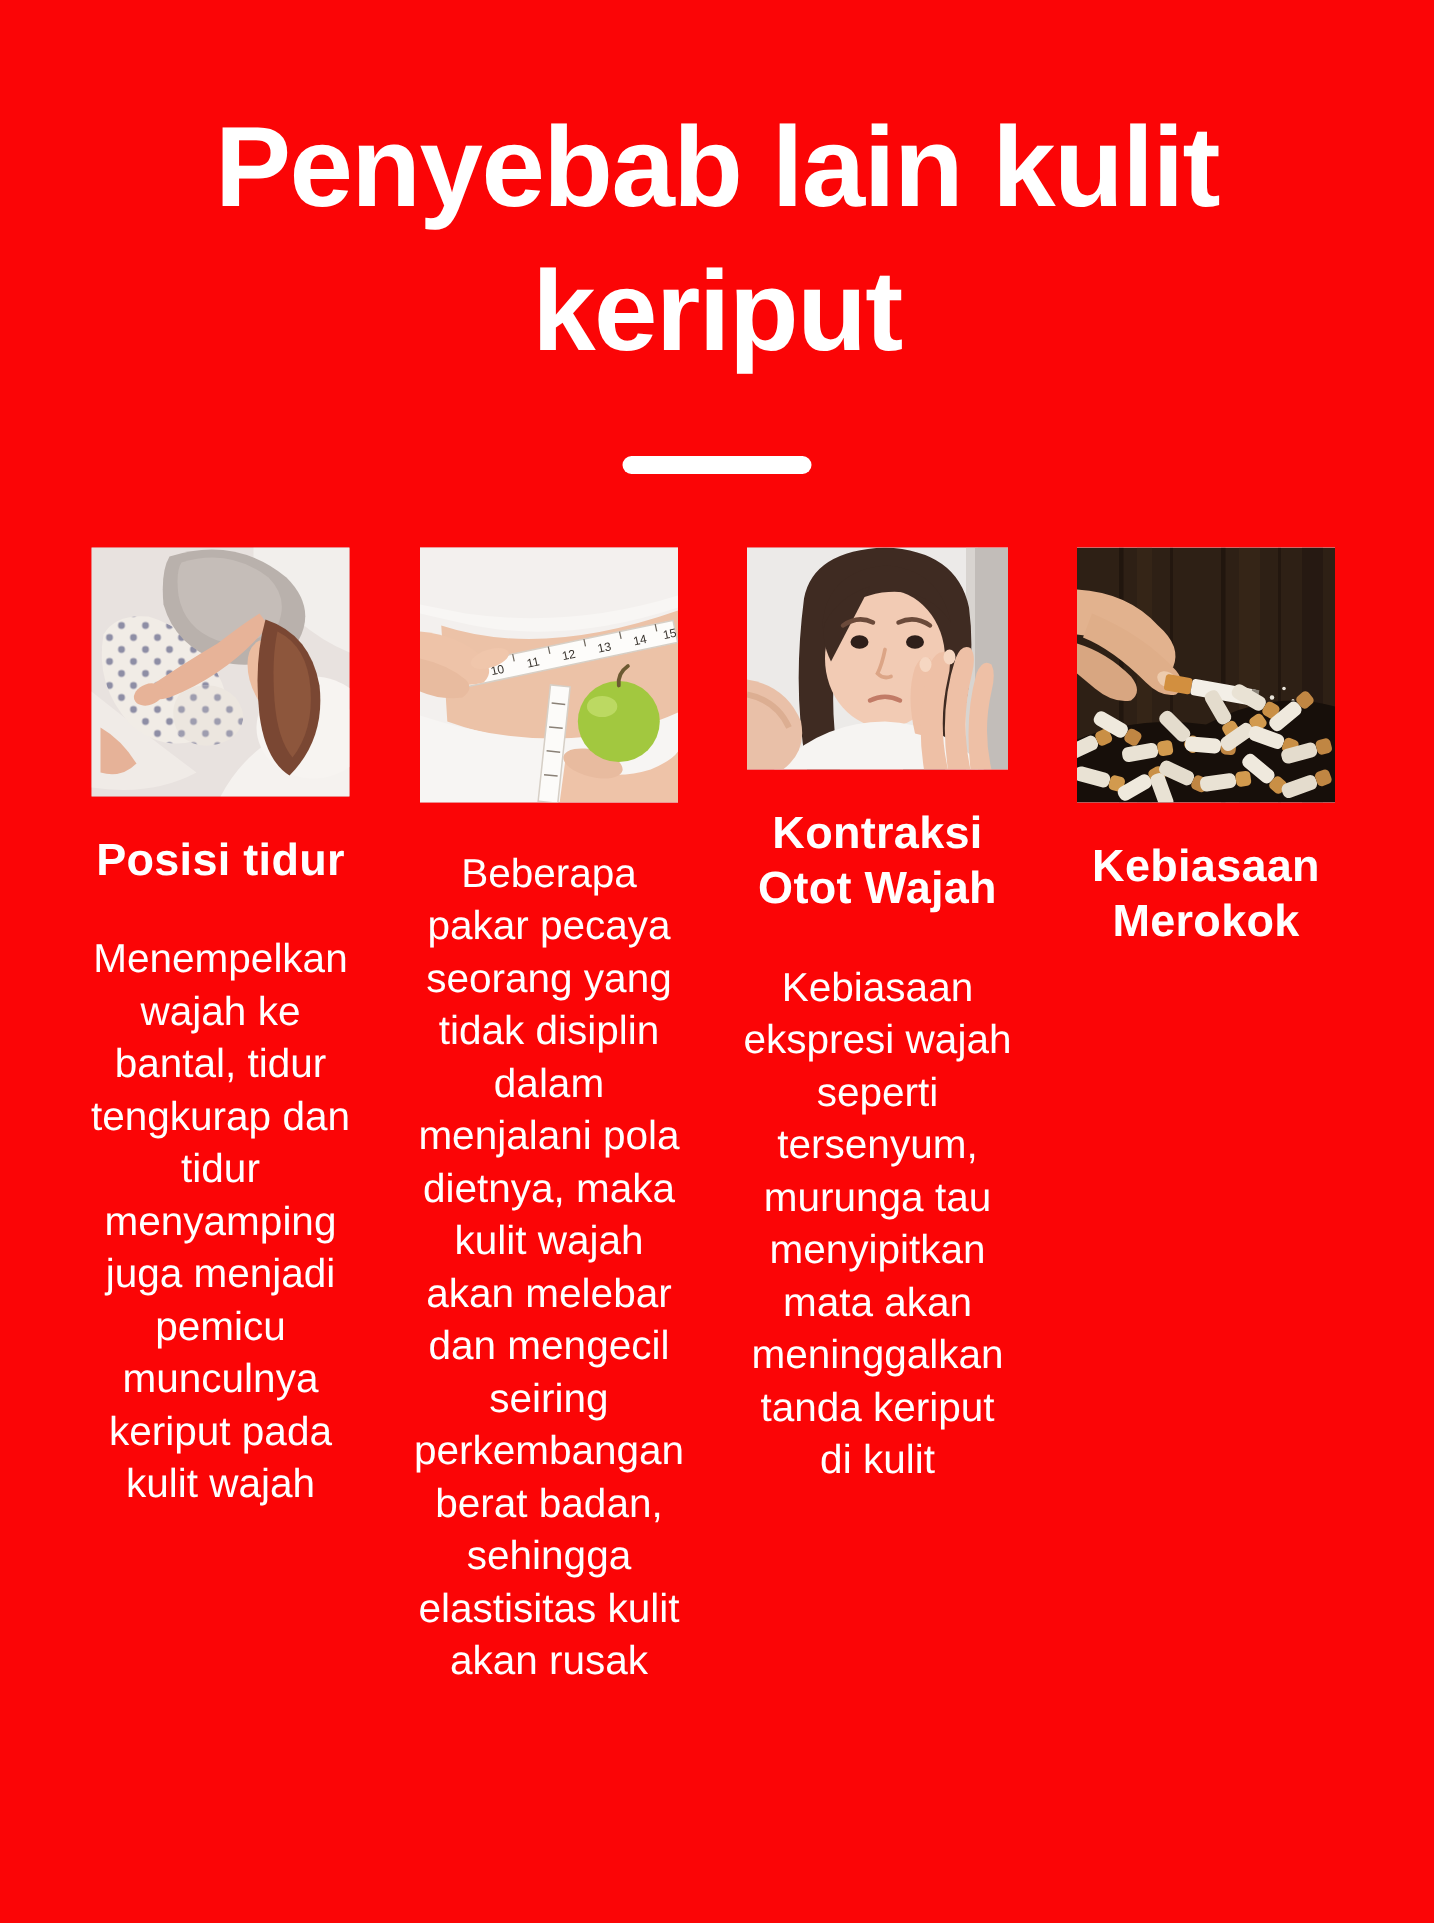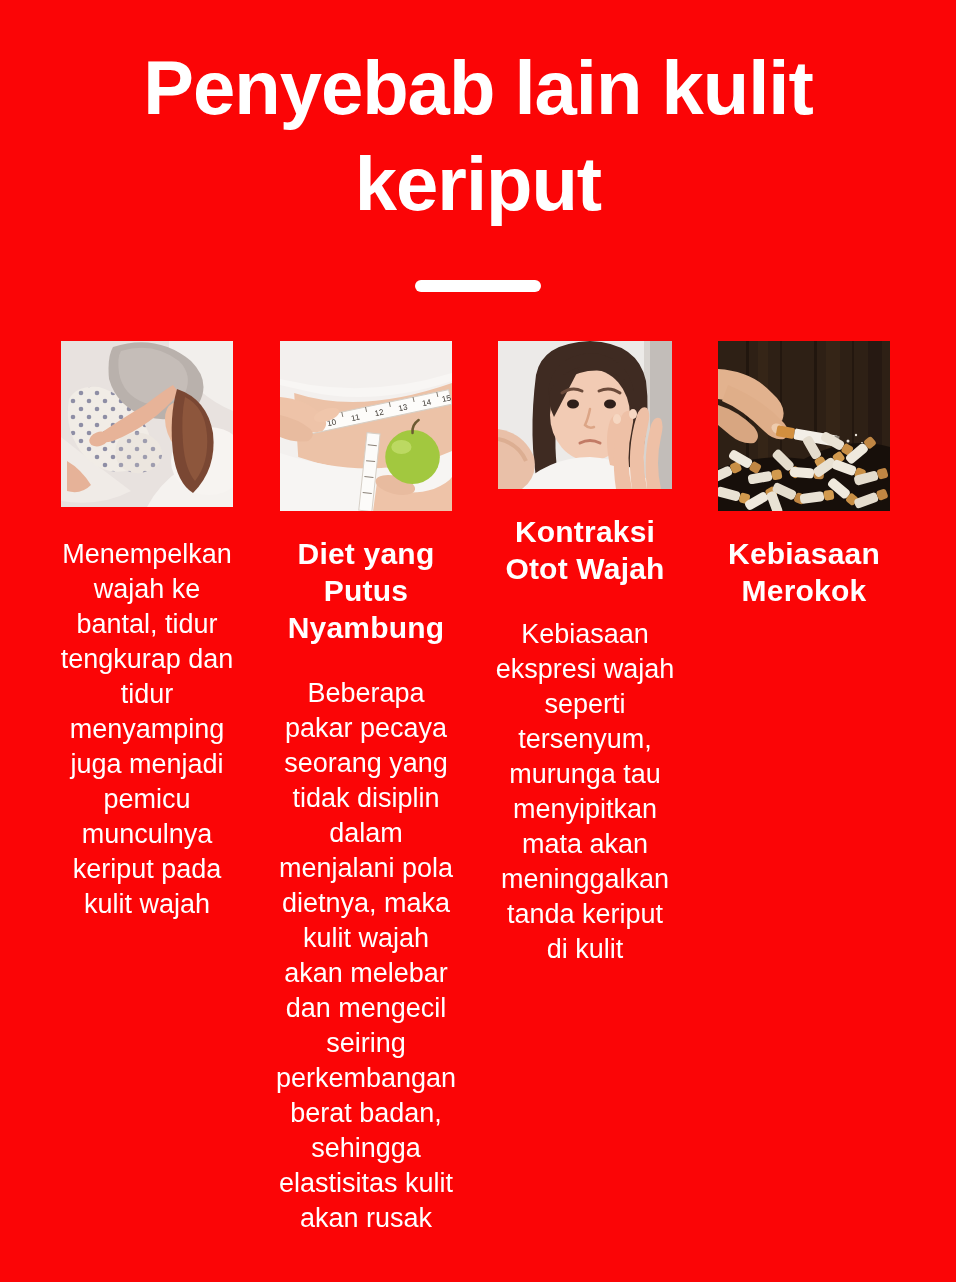--- a/index.html
+++ b/index.html
@@ -3,21 +3,21 @@
 <meta charset="utf-8">
 <style>
   html, body { margin: 0; padding: 0; }
   body {
     width: 956px; height: 1282px;
     background: #fb0506;
     font-family: "Liberation Sans", sans-serif;
     overflow: hidden;
     color: #ffffff;
   }
-  .poster { width: 956px; height: 898px; position: relative; }
+  .poster { width: 956px; height: 898px; position: relative; margin-top: 24px; }
   .title {
     margin: 0; padding: 40px 40px 0;
     text-align: center;
     font-size: 76px; line-height: 96px;
     font-weight: 700; letter-spacing: -1px;
     color: #ffffff;
   }
   .divider {
     width: 126px; height: 12px; border-radius: 7px;
     background: #ffffff;
@@ -82,20 +82,21 @@
           <path d="M6 120 Q20 128 30 144 Q20 154 6 150 Z" fill="#e6b298"></path>
           <path d="M52 6 Q96 -8 130 20 Q150 40 138 62 Q118 84 86 76 Q56 66 48 38 Q46 16 52 6 Z" fill="#b9b1ac"></path>
           <path d="M60 10 Q92 0 118 20 Q132 34 124 52 Q106 68 84 62 Q62 54 58 32 Q56 16 60 10 Z" fill="#c5bdb8"></path>
           <path d="M118 52 Q92 84 52 100 Q38 104 34 96 Q60 78 84 64 Q102 50 112 44 Z" fill="#e7b398"></path>
           <ellipse cx="38" cy="98" rx="10" ry="7" fill="#e7b398" transform="rotate(-20 38 98)"></ellipse>
           <path d="M112 62 Q124 64 126 84 Q126 100 114 106 Q104 92 104 78 Q104 66 112 62 Z" fill="#ecbc9f"></path>
           <path d="M116 48 Q146 58 152 92 Q156 128 132 152 Q116 142 112 112 Q108 76 116 48 Z" fill="#7a4733"></path>
           <path d="M124 56 Q144 66 146 94 Q148 122 134 140 Q124 128 122 102 Q120 74 124 56 Z" fill="#8d563c"></path>
         </svg>
       </div>
+      <h2 class="heading">Posisi tidur</h2>
       <p class="body">Menempelkan
 wajah ke
 bantal, tidur
 tengkurap dan
 tidur
 menyamping
 juga menjadi
 pemicu
 munculnya
 keriput pada
@@ -140,23 +141,20 @@
           <path d="M0 56 Q24 58 40 72 Q50 82 42 90 Q28 94 12 88 L0 82 Z" fill="#eec3a8"></path>
           <path d="M0 74 Q18 78 30 88 Q36 94 28 100 Q14 102 0 96 Z" fill="#e8bb9f"></path>
           <ellipse cx="46" cy="74" rx="13" ry="6" fill="#f0c6ab" transform="rotate(-18 46 74)"></ellipse>
           <path d="M96 140 Q120 158 152 148 Q166 142 170 136 V170 H92 Z" fill="#eec3a8"></path>
           <ellipse cx="114" cy="144" rx="20" ry="9" fill="#e8bb9f" transform="rotate(14 114 144)"></ellipse>
           <circle cx="131" cy="116" r="27" fill="#a2c83f"></circle>
           <ellipse cx="120" cy="106" rx="10" ry="7" fill="#c3dd6b" opacity="0.8"></ellipse>
           <path d="M131 92 Q130 84 137 79" stroke="#6c5a32" stroke-width="2.5" fill="none" stroke-linecap="round"></path>
         </svg>
       </div>
-      <h2 class="heading">Diet yang
-Putus
-Nyambung</h2>
       <p class="body">Beberapa
 pakar pecaya
 seorang yang
 tidak disiplin
 dalam
 menjalani pola
 dietnya, maka
 kulit wajah
 akan melebar
 dan mengecil

